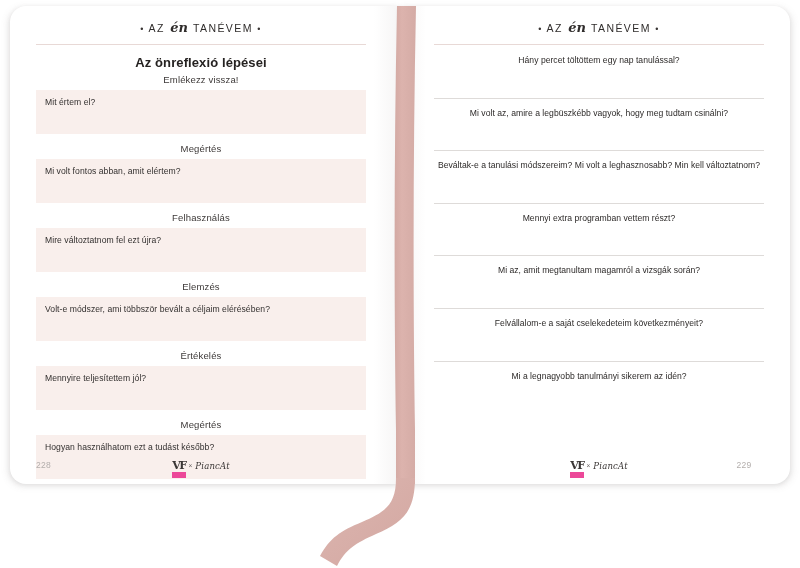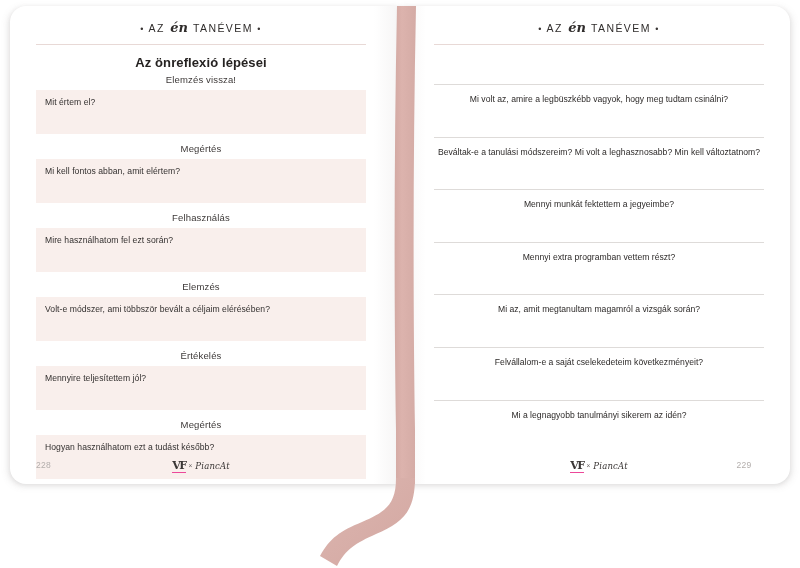--- a/index.html
+++ b/index.html
@@ -180,21 +180,21 @@
     text-align: center;
     font-size: 9px;
     color: #3a3635;
     white-space: nowrap;
   }
   .brand-vf {
     font-family: "DejaVu Serif", serif;
     font-weight: 700;
     font-size: 11px;
     letter-spacing: -1.5px;
-    border-bottom: 1px solid #ec4899;
+    border-bottom: 6px solid #ec4899;
     padding-bottom: 0px;
   }
   .brand-x {
     font-size: 6.5px;
     color: #6a6463;
     padding: 0 3px;
     vertical-align: 1px;
   }
   .brand-script {
     font-family: "DejaVu Serif", serif;
@@ -229,37 +229,37 @@
           <span class="rh-dot">•</span>
         </div>
 
         <div class="head-rule"></div>
 
         <div class="sheet-title">Az önreflexió lépései</div>
 
         <div>
 
           <div>
-            <div class="step-label">Elemzés vissza!</div>
+            <div class="step-label">Emlékezz vissza!</div>
             <div class="answer-box">
               <div class="answer-prompt">Mit értem el?</div>
             </div>
           </div>
 
           <div>
             <div class="step-label">Megértés</div>
             <div class="answer-box">
-              <div class="answer-prompt">Mi kell fontos abban, amit elértem?</div>
+              <div class="answer-prompt">Mi volt fontos abban, amit elértem?</div>
             </div>
           </div>
 
           <div>
             <div class="step-label">Felhasználás</div>
             <div class="answer-box">
-              <div class="answer-prompt">Mire használhatom fel ezt során?</div>
+              <div class="answer-prompt">Mire változtatnom fel ezt újra?</div>
             </div>
           </div>
 
           <div>
             <div class="step-label">Elemzés</div>
             <div class="answer-box">
               <div class="answer-prompt">Volt-e módszer, ami többször bevált a céljaim elérésében?</div>
             </div>
           </div>
 
@@ -298,37 +298,34 @@
           <span class="rh-script">én</span>
           <span class="rh-word">TANÉVEM</span>
           <span class="rh-dot">•</span>
         </div>
 
         <div class="head-rule"></div>
 
         <div>
 
           <div class="q-block">
+            <div class="q-text">Hány percet töltöttem egy nap tanulással?</div>
             <div class="q-line"></div>
           </div>
 
           <div class="q-block">
             <div class="q-text">Mi volt az, amire a legbüszkébb vagyok, hogy meg tudtam csinálni?</div>
             <div class="q-line"></div>
           </div>
 
           <div class="q-block">
             <div class="q-text">Beváltak-e a tanulási módszereim? Mi volt a leghasznosabb? Min kell változtatnom?</div>
             <div class="q-line"></div>
           </div>
 
-          <div class="q-block">
-            <div class="q-text">Mennyi munkát fektettem a jegyeimbe?</div>
-            <div class="q-line"></div>
-          </div>
 
           <div class="q-block">
             <div class="q-text">Mennyi extra programban vettem részt?</div>
             <div class="q-line"></div>
           </div>
 
 
           <div class="q-block">
             <div class="q-text">Mi az, amit megtanultam magamról a vizsgák során?</div>
             <div class="q-line"></div>

